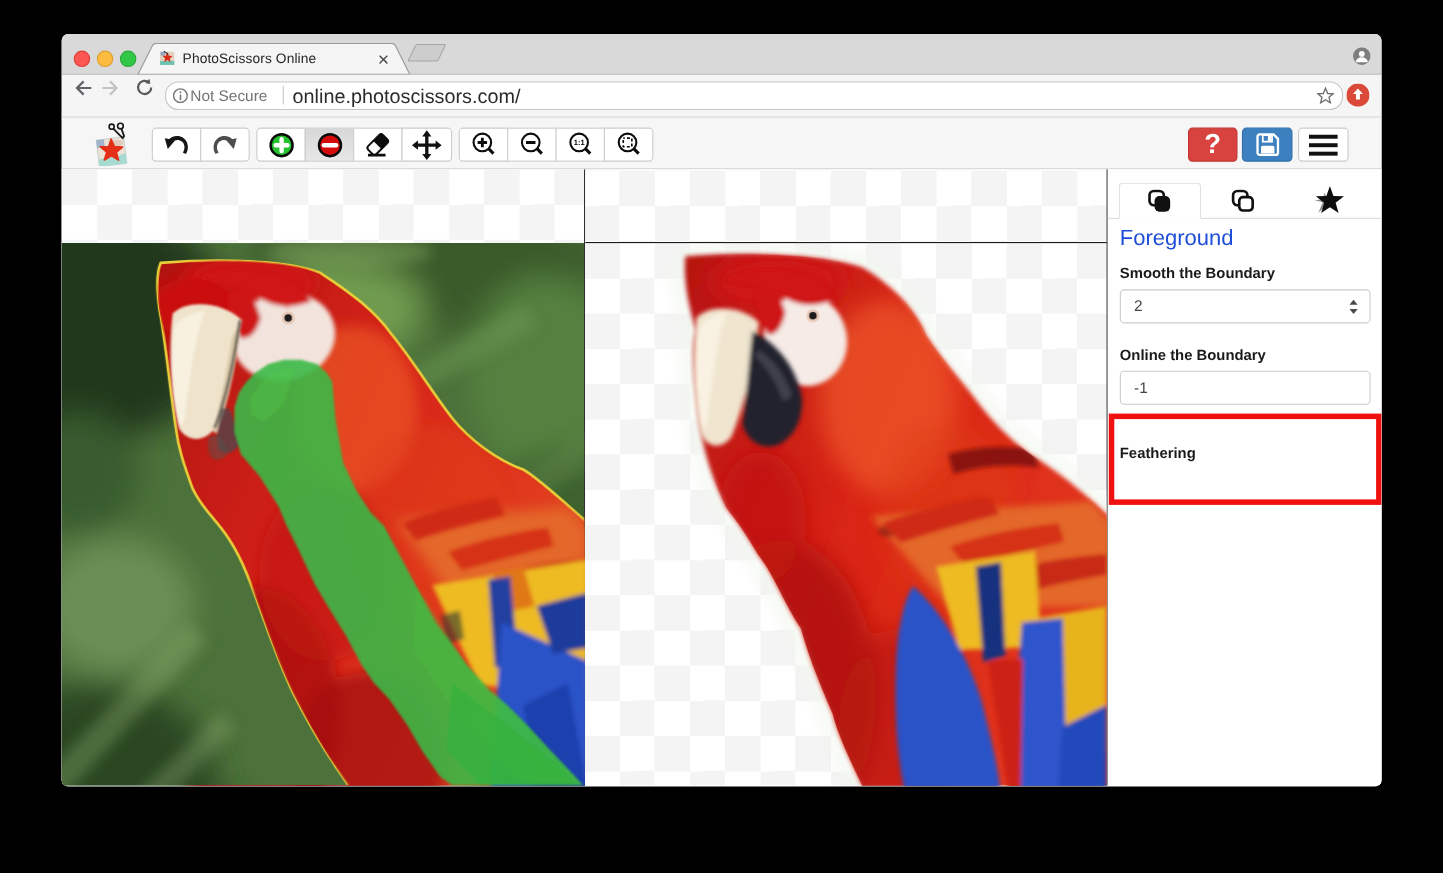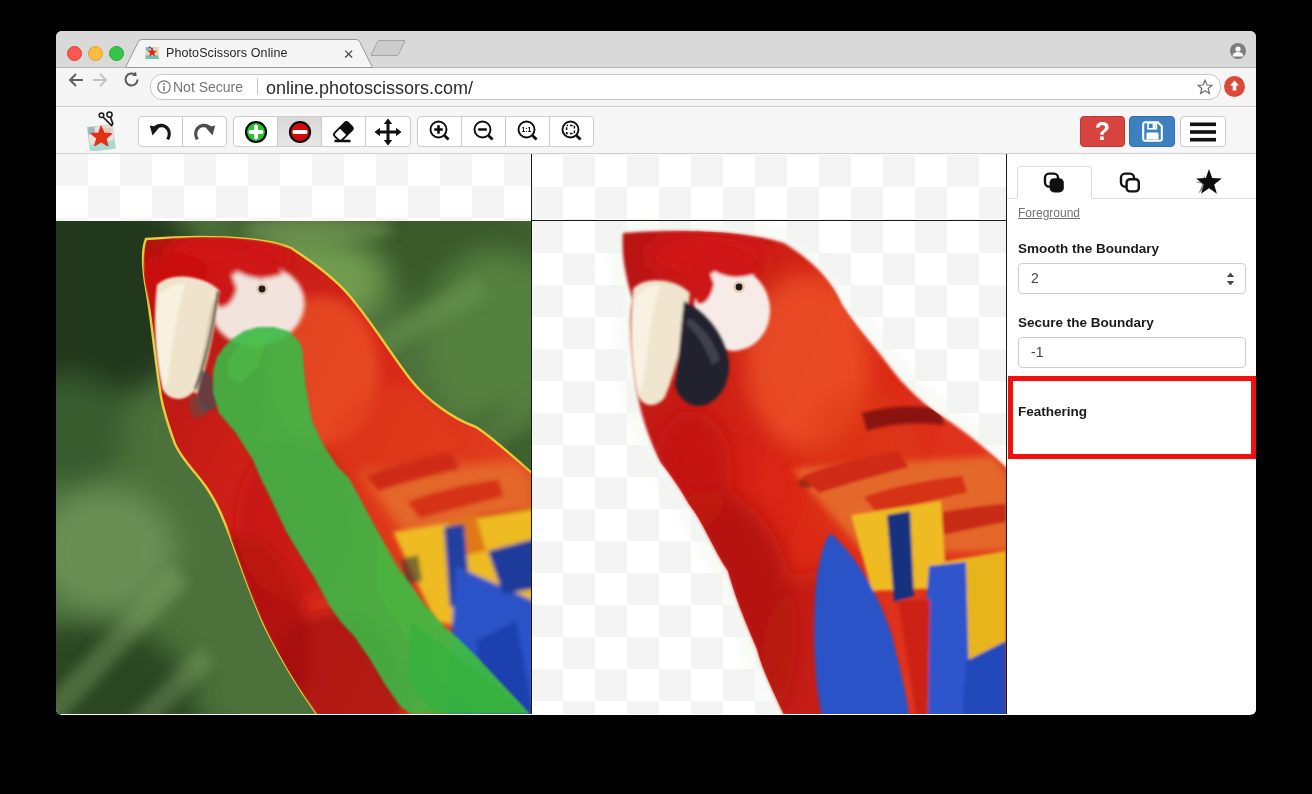--- a/index.html
+++ b/index.html
@@ -27,21 +27,21 @@
 .lpane{position:absolute;left:0;top:0;width:475px;height:560px;}
 .lphoto{position:absolute;left:0;top:67px;width:475px;height:493px;}
 .vdiv1{position:absolute;left:475px;top:0;width:1px;height:560px;background:#1a1a1a;}
 .rpane{position:absolute;left:476px;top:0;width:474px;height:560px;}
 .hline{position:absolute;left:476px;top:66px;width:474px;height:1px;background:#1a1a1a;}
 .vdiv2{position:absolute;left:950px;top:0;width:1px;height:560px;background:#1a1a1a;}
 .sidebar{position:absolute;left:951px;top:0;width:249px;height:560px;background:#fff;}
 .navline{position:absolute;left:0;top:44px;width:249px;height:1px;background:#ddd;}
 .stab{position:absolute;top:12px;width:75px;height:33px;box-sizing:border-box;}
 .stab.active{background:#fff;border:1px solid #ddd;border-bottom:1px solid #fff;border-radius:4px 4px 0 0;}
-.sideh{position:absolute;left:11px;top:52px;font-size:12px;color:#737373;text-decoration:underline;}
+.sideh{position:absolute;left:11px;top:52px;font-size:20px;color:#1d4ed8;}
 .slabel{position:absolute;left:11px;font-size:13.5px;font-weight:bold;color:#1a1a1a;}
 .sfield{position:absolute;left:11px;width:228px;height:31px;box-sizing:border-box;background:#fff;border:1px solid #ccc;border-radius:4px;font-size:14px;color:#444;line-height:29px;padding-left:12px;}
 .redbox{position:absolute;left:1px;top:222px;width:248px;height:83px;box-sizing:border-box;border:5px solid #ef1010;}
 </style>
 </head>
 <body>
 <div class="win">
   <div class="tabbar">
     <div class="light l-red"></div>
       <div class="light l-yel"></div>
@@ -374,19 +374,19 @@
           <path d="M16 1 L19.2 10.1 28.8 10.4 21.2 16.4 23.9 25.7 16 20.3 8.1 25.7 10.8 16.4 3.2 10.4 12.8 10.1 Z" fill="#0d0d0d"></path>
         </svg>
       <div class="sideh">Foreground</div>
       <div class="slabel" style="top:87px;text-align:right;">Smooth the Boundary</div>
       <div class="sfield" style="top:109px;">2
         <svg style="position:absolute;right:10px;top:8px" width="9" height="14" viewBox="0 0 9 14">
             <path d="M4.5 0.5 L8.2 5 H0.8 Z" fill="#4a4a4a"></path>
             <path d="M4.5 13.5 L8.2 9 H0.8 Z" fill="#4a4a4a"></path>
           </svg>
       </div>
-      <div class="slabel" style="top:161px;">Secure the Boundary</div>
+      <div class="slabel" style="top:161px;">Online the Boundary</div>
       <div class="sfield" style="top:183px;">-1</div>
       <div class="redbox"></div>
       <div class="slabel" style="top:250px;">Feathering</div>
     </div>
   </div>
 </div>
 
 </body></html>

